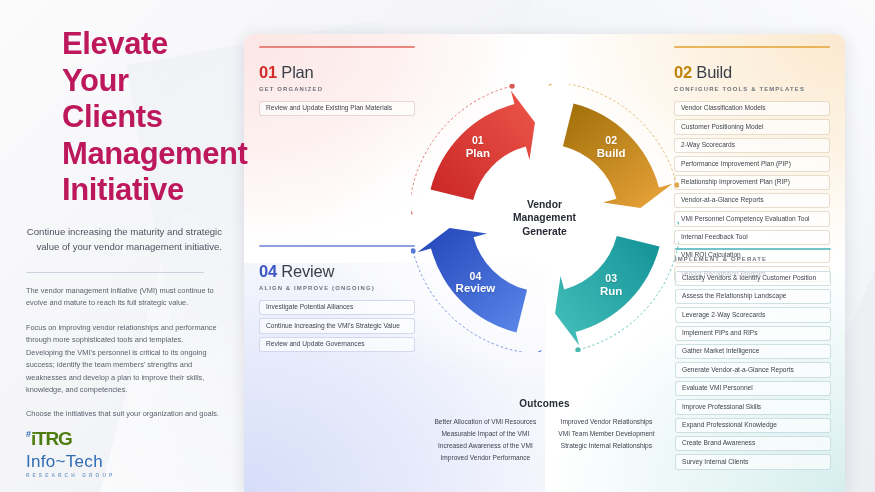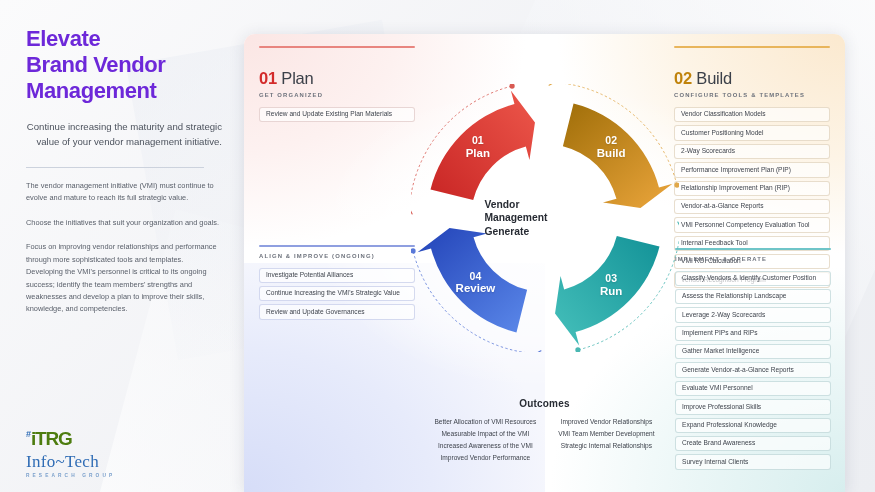--- a/index.html
+++ b/index.html
@@ -21,33 +21,33 @@
     transform:rotate(15deg); }
   .bg-tri3 { position:absolute; top:40px; left:150px; width:260px; height:300px;
     background:linear-gradient(160deg, rgba(235,238,244,.55), rgba(255,255,255,0));
     transform:rotate(-10deg); }
 
   
   .left {
     position:absolute; left:0; top:0; width:246px; height:492px;
     padding:26px 24px 0 26px; z-index:4;
   }
-  .title { font-size:22px; line-height:1.18; font-weight:bold;
-    color:#6d28d9; letter-spacing:-0.4px; }
+  .title { font-size:31px; line-height:1.18; font-weight:bold;
+    color:#be185d; letter-spacing:-0.4px;margin-left:36px; }
   .lede { margin-top:15px; font-size:9.6px; line-height:1.62; color:#4d535e;text-align:right; }
   .divider { margin:17px 0 0 0; height:1px; width:178px; background:#ccd2dd; }
   .sub-head { margin-top:22px; font-size:9.6px; font-weight:bold; color:#20242b; }
   .para { margin-top:12px; font-size:7.4px; line-height:1.68; color:#585e69; }
 
   .logos { position:absolute; left:26px; bottom:14px; }
   .itrg { display:flex; align-items:flex-start; }
   .itrg .hash { font-size:9px; font-weight:bold; color:#2f6cb5; line-height:1; margin-top:1px; }
   .itrg .word { font-size:19px; font-weight:bold; color:#4d7c0f;
     letter-spacing:-1.2px; line-height:1; }
-  .infotech { margin-top:5px; font-family:Liberation Serif, serif;
+  .infotech { margin-top:5px; font-family:Liberation Sans, sans-serif;
     font-size:17px; color:#2f6cb5; letter-spacing:.3px; line-height:1; }
   .rgroup { margin-top:3px; font-size:4.8px; letter-spacing:3.1px;
     color:#7ba0cc; font-weight:bold; }
 
   
   .card {
     position:absolute; left:244px; top:34px; width:601px; height:458px;
     border-radius:11px 11px 0 0; overflow:hidden;
     box-shadow:0 2px 16px rgba(40,50,80,.13);
     background:#fff; z-index:3;
@@ -58,21 +58,21 @@
   .q-tl { left:0; top:0;  background:radial-gradient(120% 120% at 0% 0%, #fbe6e4 0%, #fdf1f0 42%, #ffffff 78%); }
   .q-tr { right:0; top:0; background:radial-gradient(120% 120% at 100% 0%, #fbe9cf 0%, #fdf4e6 45%, #ffffff 80%); }
   .q-br { right:0; bottom:0;background:radial-gradient(120% 120% at 100% 100%, #d7eeee 0%, #ecf7f7 45%, #ffffff 82%); }
   .q-bl { left:0; bottom:0; background:radial-gradient(130% 130% at 0% 100%, #d6ddf8 0%, #e7ebfb 48%, #f6f7fd 80%); }
   .card-veil { position:absolute; inset:0;
     background:radial-gradient(closest-side at 50% 44%, rgba(255,255,255,.95) 0%, rgba(255,255,255,.55) 52%, rgba(255,255,255,0) 76%); }
 
   
   .sec { position:absolute; z-index:5; }
   .sec-rule { height:1.6px; width:100%; border-radius:2px; }
-  .sec-head { margin-top:22px; font-size:16.5px; font-weight:bold; color:#3b4049;
+  .sec-head { margin-top:16px; font-size:16.5px; font-weight:bold; color:#3b4049;
     letter-spacing:-.2px; line-height:1; }
   .sec-head .num { font-weight:bold; }
   .sec-head .nm { font-weight:normal; color:#3b4049; }
   .sec-sub { margin-top:6px; font-size:5.9px; letter-spacing:1.15px;
     color:#6d727c; font-weight:bold; }
   .items { margin-top:9px; display:flex; flex-direction:column; gap:3px; }
   .item { font-size:6.6px; color:#3f444d; padding:3.4px 6px;
     border-radius:3px; line-height:1; white-space:nowrap; }
 
   #sec-plan   { left:15px;  top:12px;  width:156px; }
@@ -90,40 +90,40 @@
 
   
   .wheel { position:absolute; left:50%; top:50px; transform:translateX(-50%);
     width:268px; height:268px; z-index:6; }
   .wheel svg { display:block; }
   .seg-label { position:absolute; text-align:center; color:#fff;
     font-weight:bold; line-height:1.12; text-shadow:0 1px 2px rgba(0,0,0,.14); }
   .seg-label .n { font-size:10.5px; display:block; }
   .seg-label .t { font-size:11.5px; display:block; }
   .center-txt { position:absolute; left:50%; top:50%; transform:translate(-50%,-50%);
-    width:120px; text-align:left; font-size:10.3px; font-weight:bold;
+    width:120px; text-align:center; font-size:10.3px; font-weight:bold;
     color:#272b33; line-height:1.3; }
 </style>
 </head>
 <body>
 
 <div class="bg-wrap">
   <div class="bg-base"></div>
   <div class="bg-tri1"></div>
   <div class="bg-tri2"></div>
   <div class="bg-tri3"></div>
 </div>
 
 <div class="left">
-  <h1 class="title"><span>Elevate</span><br><span>Brand Vendor</span><br><span>Management</span><br></h1>
+  <h1 class="title"><span>Elevate</span><br><span>Your Clients</span><br><span>Management</span><br><span>Initiative</span></h1>
   <p class="lede">Continue increasing the maturity and strategic value of your vendor management initiative.</p>
   <div class="divider"></div>
   <p class="para">The vendor management initiative (VMI) must continue to evolve and mature to reach its full strategic value.</p>
+  <p class="para">Focus on improving vendor relationships and performance through more sophisticated tools and templates. Developing the VMI's personnel is critical to its ongoing success; identify the team members' strengths and weaknesses and develop a plan to improve their skills, knowledge, and competencies.</p>
   <p class="para">Choose the initiatives that suit your organization and goals.</p>
-  <p class="para">Focus on improving vendor relationships and performance through more sophisticated tools and templates. Developing the VMI's personnel is critical to its ongoing success; identify the team members' strengths and weaknesses and develop a plan to improve their skills, knowledge, and competencies.</p>
 
   <div class="logos">
     <div class="itrg">
       <span class="hash">#</span>
       <span class="word">iTRG</span>
     </div>
     <div class="infotech">Info~Tech</div>
     <div class="rgroup">RESEARCH GROUP</div>
   </div>
 </div>
@@ -174,20 +174,21 @@
         <div class="item" style="background: rgba(255, 255, 255, 0.66); border: 1px solid rgba(168, 201, 203, 0.55);">Generate Vendor-at-a-Glance Reports</div>
         <div class="item" style="background: rgba(255, 255, 255, 0.66); border: 1px solid rgba(168, 201, 203, 0.55);">Evaluate VMI Personnel</div>
         <div class="item" style="background: rgba(255, 255, 255, 0.66); border: 1px solid rgba(168, 201, 203, 0.55);">Improve Professional Skills</div>
         <div class="item" style="background: rgba(255, 255, 255, 0.66); border: 1px solid rgba(168, 201, 203, 0.55);">Expand Professional Knowledge</div>
         <div class="item" style="background: rgba(255, 255, 255, 0.66); border: 1px solid rgba(168, 201, 203, 0.55);">Create Brand Awareness</div>
         <div class="item" style="background: rgba(255, 255, 255, 0.66); border: 1px solid rgba(168, 201, 203, 0.55);">Survey Internal Clients</div>
       </div>
     </div>
   <div class="sec" id="sec-review">
       <div class="sec-rule" style="background: rgb(143, 159, 224);"></div>
+      <div class="sec-head"><span class="num" style="color: rgb(59, 87, 196);">04</span><span class="nm"> Review</span></div>
       <div class="sec-sub">ALIGN &amp; IMPROVE (ONGOING)</div>
       <div class="items">
         <div class="item" style="background: rgba(255, 255, 255, 0.66); border: 1px solid rgba(178, 187, 225, 0.55);">Investigate Potential Alliances</div>
         <div class="item" style="background: rgba(255, 255, 255, 0.66); border: 1px solid rgba(178, 187, 225, 0.55);">Continue Increasing the VMI's Strategic Value</div>
         <div class="item" style="background: rgba(255, 255, 255, 0.66); border: 1px solid rgba(178, 187, 225, 0.55);">Review and Update Governances</div>
       </div>
     </div>
 
   <div class="wheel" id="wheel">
       <svg width="268" height="268" viewBox="0 0 268 268">

